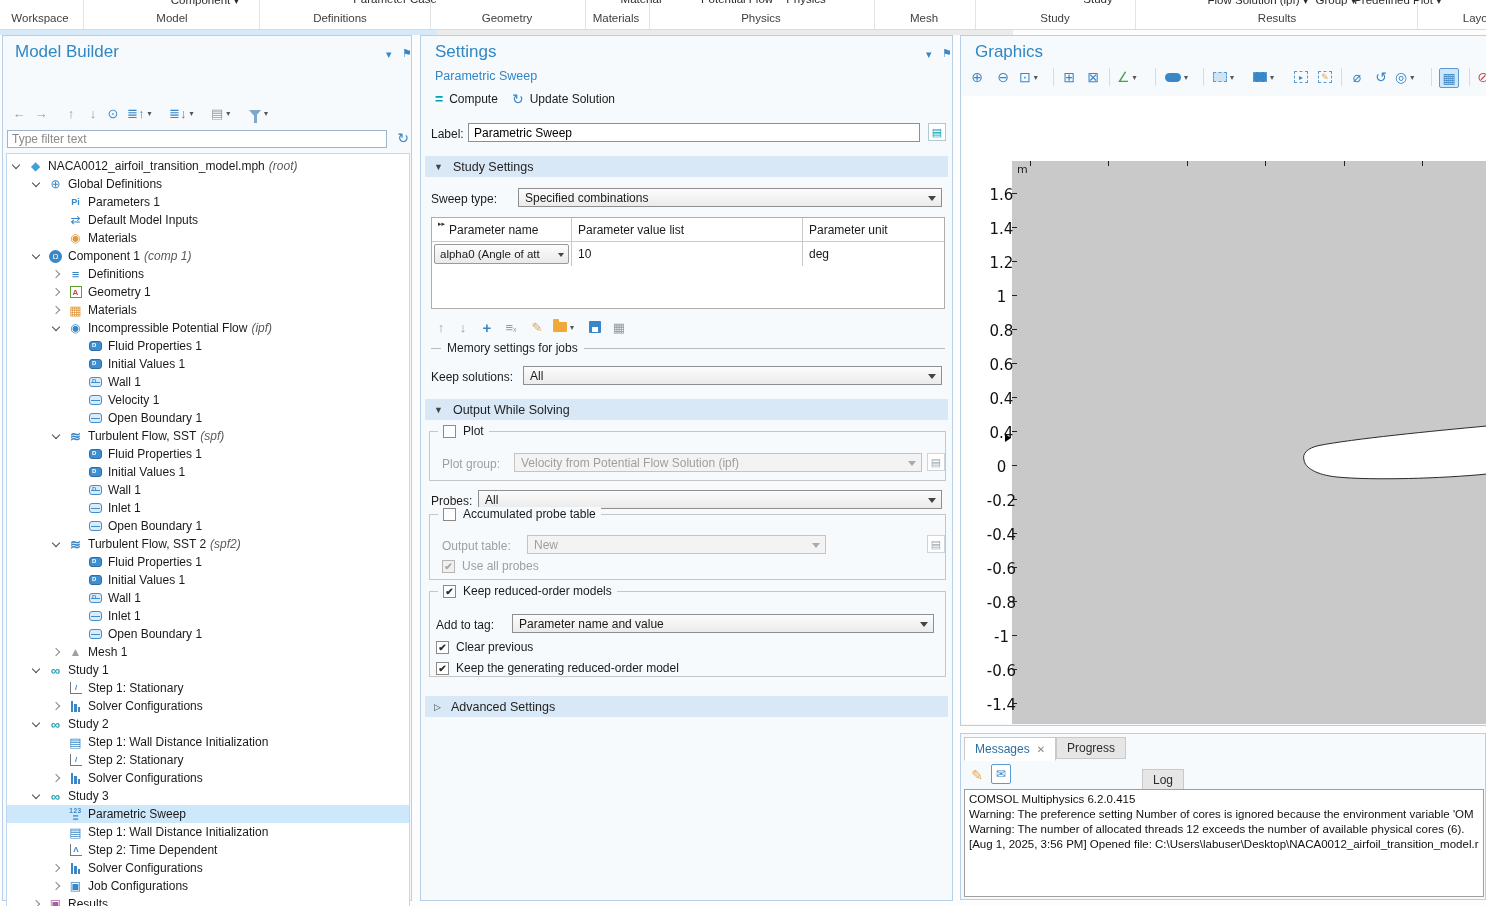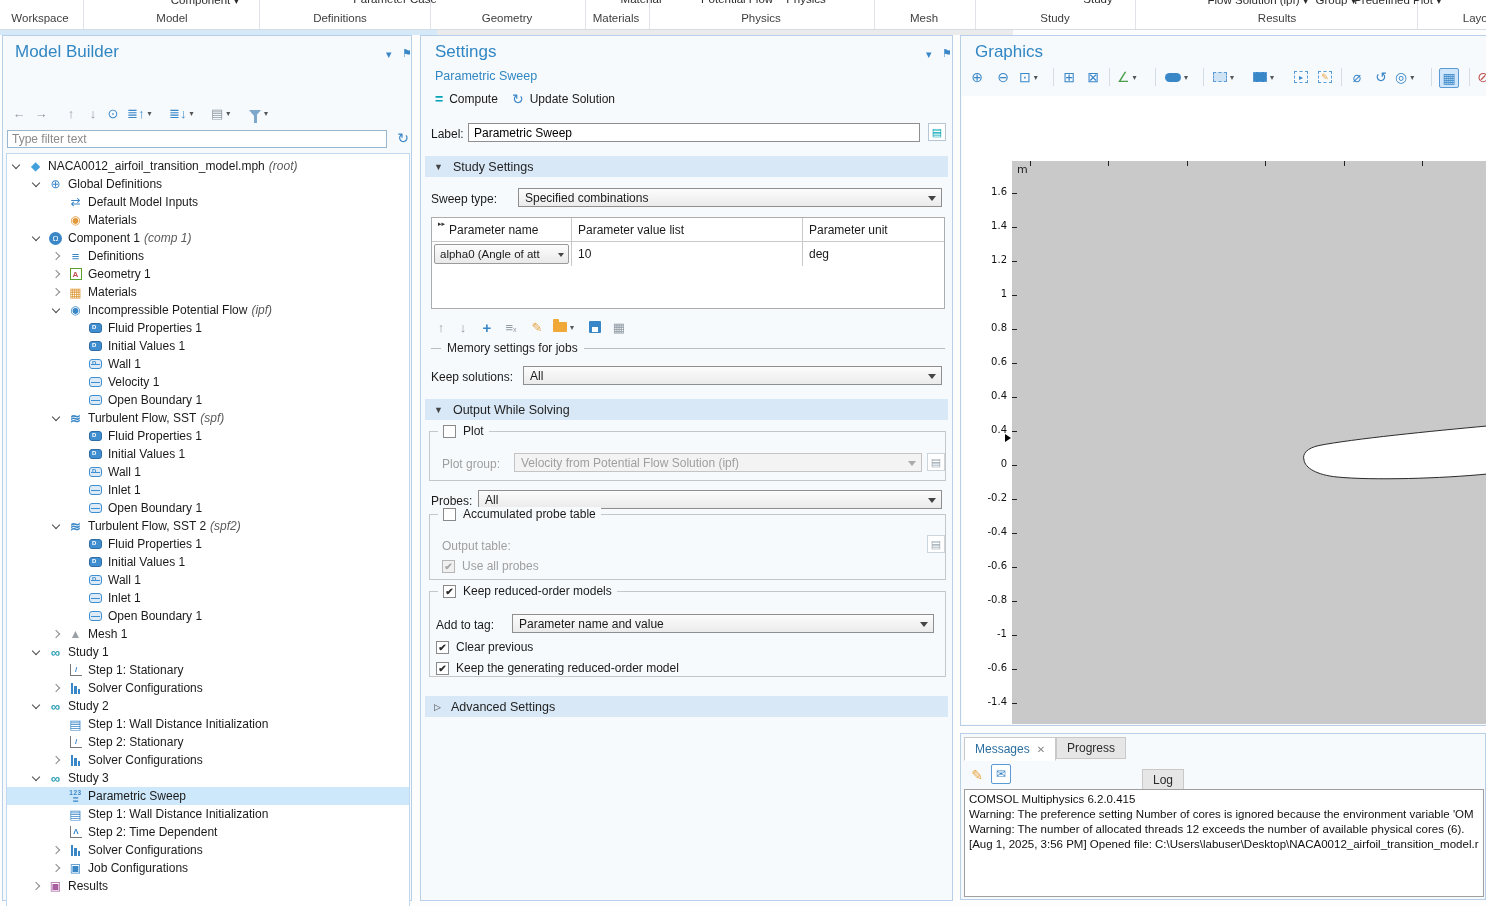--- a/index.html
+++ b/index.html
@@ -78,21 +78,21 @@
   #ptable .cell:last-child{border-right:none}
   #ptable .c1{width:140px;flex:none}#ptable .c2{width:231px;flex:none}#ptable .c3{flex:1}
   #ptable .empty{height:42px}
   .cellcombo{height:20px;width:100%;border:1px solid #9a9a9a;background:linear-gradient(#fdfdfd,#e9e9e9);border-radius:2px;display:flex;align-items:center;padding:0 14px 0 5px;position:relative;font-size:11.5px;overflow:hidden;white-space:nowrap;cursor:pointer}
   .cellcombo:after{content:"";position:absolute;right:4px;top:8px;border:3.5px solid transparent;border-top:4.5px solid #444}
   
   #gtoolbar .tbtn{font-size:14px}
   .gsep{position:absolute;width:1px;height:18px;background:#d4dce4}
   #plot{position:absolute;left:1px;top:60px;right:1px;bottom:1px;background:#fff;overflow:hidden}
   #grayfield{position:absolute;left:50px;top:65px;width:475px;height:590px;background:#c9c9c9;overflow:hidden}
-  .ytick{position:absolute;left:0;width:45px;text-align:right;font-family:"DejaVu Sans",sans-serif;font-size:10px;color:#111}
+  .ytick{position:absolute;left:17px;width:45px;text-align:center;font-family:"DejaVu Sans",sans-serif;font-size:15px;color:#111}
   .tickmark{position:absolute;background:#222}
   #unitlabel{position:absolute;font-family:"DejaVu Sans",sans-serif;font-size:11px;color:#222}
   
   .mtab{position:absolute;top:3px;height:22px;display:flex;align-items:center;padding:0 10px;font-size:12px;cursor:pointer;background:#e6e6e6;border:1px solid #c9c9c9;color:#2b2b2b}
   .mtab.active{background:#fff;border-bottom:1px solid #fff;color:#2a6ea0;height:24px}
   .mtab .x{margin-left:7px;color:#888;font-size:10px}
   #logbox{position:absolute;left:3px;top:55px;width:520px;height:108px;background:#fff;border:1px solid #9f9f9f;padding:2px 4px;overflow:hidden}
   #logbox div{font-size:11.5px;line-height:15px;white-space:nowrap;color:#111}
   .envbtn{position:absolute;width:20px;height:20px;border:1px solid #5b9bd5;border-radius:2px;background:#fff;display:flex;align-items:center;justify-content:center;color:#3a87c8;font-size:12px;cursor:pointer}
   .tri-r{width:0;height:0;border-top:4px solid transparent;border-bottom:4px solid transparent;border-left:6px solid #000;position:absolute}
@@ -167,20 +167,27 @@
         <span class="chev"></span>
         <span style="width: 8px; flex: 0 0 auto;"></span>
         <span class="ticon">
           <span class="" style="color: rgb(58, 135, 200);">⊕</span>
         </span>
         <span class="tlabel">Global Definitions</span>
       </div>
       <div class="trow" style="padding-left: 46px;">
         <span class="chspace"></span>
         <span class="ticon">
+          <span class="" style="color: rgb(58, 135, 200); font-size: 9px; font-weight: bold;">Pi</span>
+        </span>
+        <span class="tlabel">Parameters 1</span>
+      </div>
+      <div class="trow" style="padding-left: 46px;">
+        <span class="chspace"></span>
+        <span class="ticon">
           <span class="" style="color: rgb(58, 135, 200);">⇄</span>
         </span>
         <span class="tlabel">Default Model Inputs</span>
       </div>
       <div class="trow" style="padding-left: 46px;">
         <span class="chspace"></span>
         <span class="ticon">
           <span class="" style="color: rgb(224, 154, 60);">◉</span>
         </span>
         <span class="tlabel">Materials</span>
@@ -623,20 +630,23 @@
   <div class="combo" style="left:57px;top:454px;width:464px">
       <span>All</span>
     </div>
 
   <div class="fset" style="left:8px;top:478px;width:517px;height:66px">
     <div class="fleg">
       <span class="cb"></span>
       <span>Accumulated probe table</span>
     </div>
     <div class="flabel" style="left:12px;top:24px;color:#9f9f9f">Output table:</div>
+    <div class="combo dis" style="left:97px;top:20px;width:299px">
+        <span>New</span>
+      </div>
     <span class="icbtn" style="left:497px;top:20px;color:#9aa7b0;border-color:#ccd5dc">▤</span>
     <div class="cbrow" style="left:12px;top:44px;color:#9f9f9f">
       <span class="cb dis on"></span>
       <span>Use all probes</span>
     </div>
   </div>
 
   <div class="fset" style="left:8px;top:555px;width:517px;height:86px">
     <div class="fleg">
       <span class="cb on"></span>

